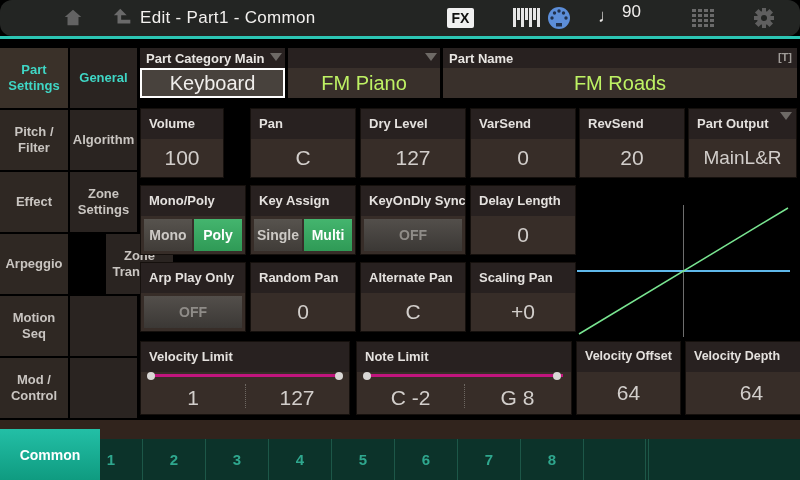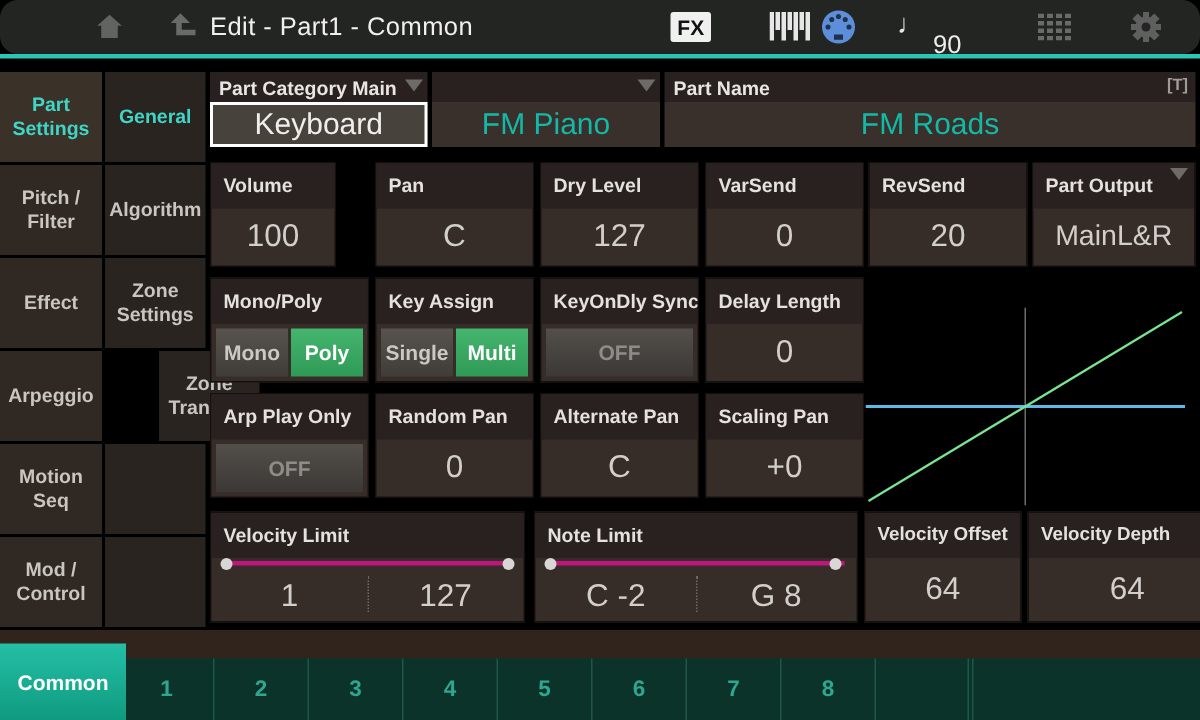--- a/index.html
+++ b/index.html
@@ -8,21 +8,21 @@
   .screen { position:relative; width:800px; height:480px; background:#000; overflow:hidden; }
 
   
   .topbar { position:absolute; left:0; top:0; width:800px; height:36px; background:#232523;border-radius:12px; }
   .accent-line { position:absolute; left:0; top:36px; width:800px; height:3px; background:#2cc6b4; }
   .tb-icon { position:absolute; top:7px; }
   .tb-title { position:absolute; left:140px; top:8px; color:#f2f0ee; font-size:17px; letter-spacing:.3px; }
   .fx-badge { position:absolute; left:447px; top:8px; width:27px; height:20px; background:#f0f0f0; color:#111;
               font-weight:bold; font-size:14px; text-align:center; line-height:20px; border-radius:2px; }
   .tempo-note { position:absolute; left:598px; top:6px; color:#e8e6e4; font-size:18px; }
-  .tempo-val { position:absolute; left:622px; top:20px; color:#f0eeec; font-size:17px; }
+  .tempo-val { position:absolute; left:622px; top:2px; color:#f0eeec; font-size:17px; }
 
   
   .side-cell { position:absolute; width:68px; height:60px; display:flex; align-items:center; justify-content:center;
                text-align:center; font-weight:bold; font-size:13px; color:#c9c5c1; background:#2f2823; padding:0 3px; line-height:1.25; }
   .side-cell.col2 { left:70px; width:67px; background:#2a2421; }
   .side-cell.active { color:#3fd6c5; }
   .side-cell.col1-active { background:#3a3129; }
 
   
   .cell { position:absolute; background:#372d28; border:1px solid #15100d; }
@@ -31,21 +31,21 @@
   .cell .val { position:absolute; left:0; top:30px; right:0; bottom:0; display:flex; align-items:center;
                justify-content:center; color:#d2cecb; font-size:21px; }
   .tri { position:absolute; width:0; height:0; border-left:6px solid transparent; border-right:6px solid transparent;
          border-top:8px solid #6e6a66; }
 
   
   .r1cell { position:absolute; top:48px; height:50px; }
   .r1cell .hdr1 { position:absolute; left:0; top:0; right:0; height:20px; background:#282120; color:#e8e5e2;
                   font-weight:bold; font-size:13px; padding:3px 0 0 6px; white-space:nowrap; }
   .r1cell .val1 { position:absolute; left:0; top:20px; right:0; bottom:0; background:#39302b; display:flex;
-                  align-items:center; justify-content:center; color:#14b8a6; font-size:20px; }
+                  align-items:center; justify-content:center; color:#bef264; font-size:20px; }
   .val1.boxed { background:#48423d; border:2px solid #fff; color:#f0eeec; }
   .t-icon { position:absolute; right:5px; top:3px; color:#a09c98; font-size:11px; font-weight:bold; }
 
   
   .btnrow { position:absolute; left:3px; right:3px; top:33px; bottom:3px; display:flex; gap:2px; }
   .tbtn { flex:1; display:flex; align-items:center; justify-content:center; font-weight:bold; font-size:14px;
           color:#ccc9c5; background:linear-gradient(#57534e,#403c38); }
   .tbtn.on { background:linear-gradient(#44b56e,#2f9a56); color:#fff; }
   .offbtn { position:absolute; left:3px; right:3px; top:33px; bottom:3px; display:flex; align-items:center;
             justify-content:center; font-weight:bold; font-size:14px; color:#8f8c88;
@@ -61,21 +61,21 @@
 
   
   .graph { position:absolute; left:577px; top:205px; width:213px; height:132px; background:#000; }
 
   
   .bottom-brown { position:absolute; left:0; top:420px; width:800px; height:60px; background:#31241d; }
   .tabbar { position:absolute; left:0; top:439px; width:800px; height:41px; background:#0c332a; }
   .ptab { position:absolute; top:0; height:41px; width:63px; display:flex; align-items:center; justify-content:center;
           color:#2fa78e; font-weight:bold; font-size:15px; border-right:1px solid #1d5748; }
   .ptab.blank { border-right:1px solid #1d5748; }
-  .common-tab { position:absolute; left:0; top:429px; width:84px; height:51px; background:linear-gradient(#23bfa6,#0f9b80);
+  .common-tab { position:absolute; left:0; top:429px; width:100px; height:51px; background:linear-gradient(#23bfa6,#0f9b80);
                 color:#fff; font-weight:bold; font-size:14px; display:flex; align-items:center; justify-content:center; }
 </style>
 </head>
 <body>
 
 <div class="screen">
 
   <div class="topbar">
     <svg class="tb-icon" style="left:62px;" width="22" height="22" viewBox="0 0 24 24">
       <path d="M12 3 L3 11 H6 V20 H18 V11 H21 Z" fill="#636363"></path>

